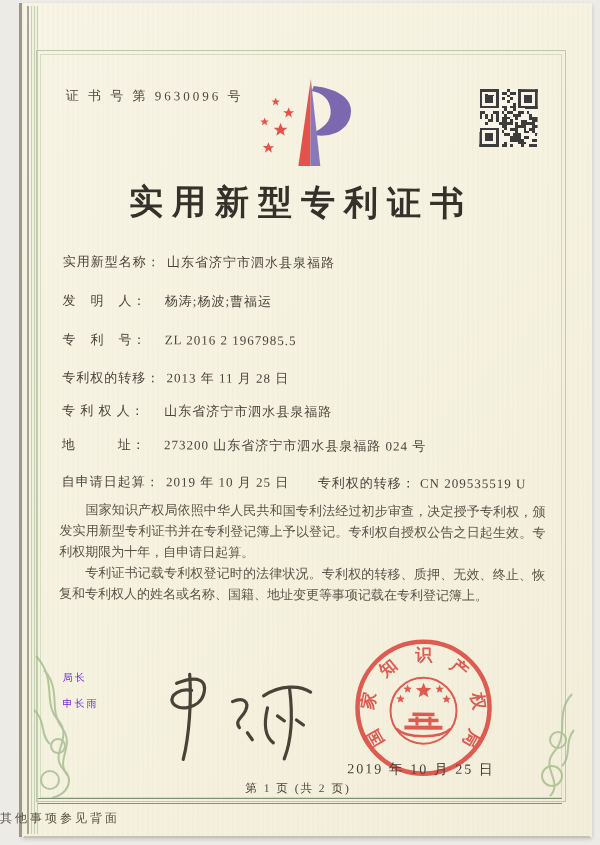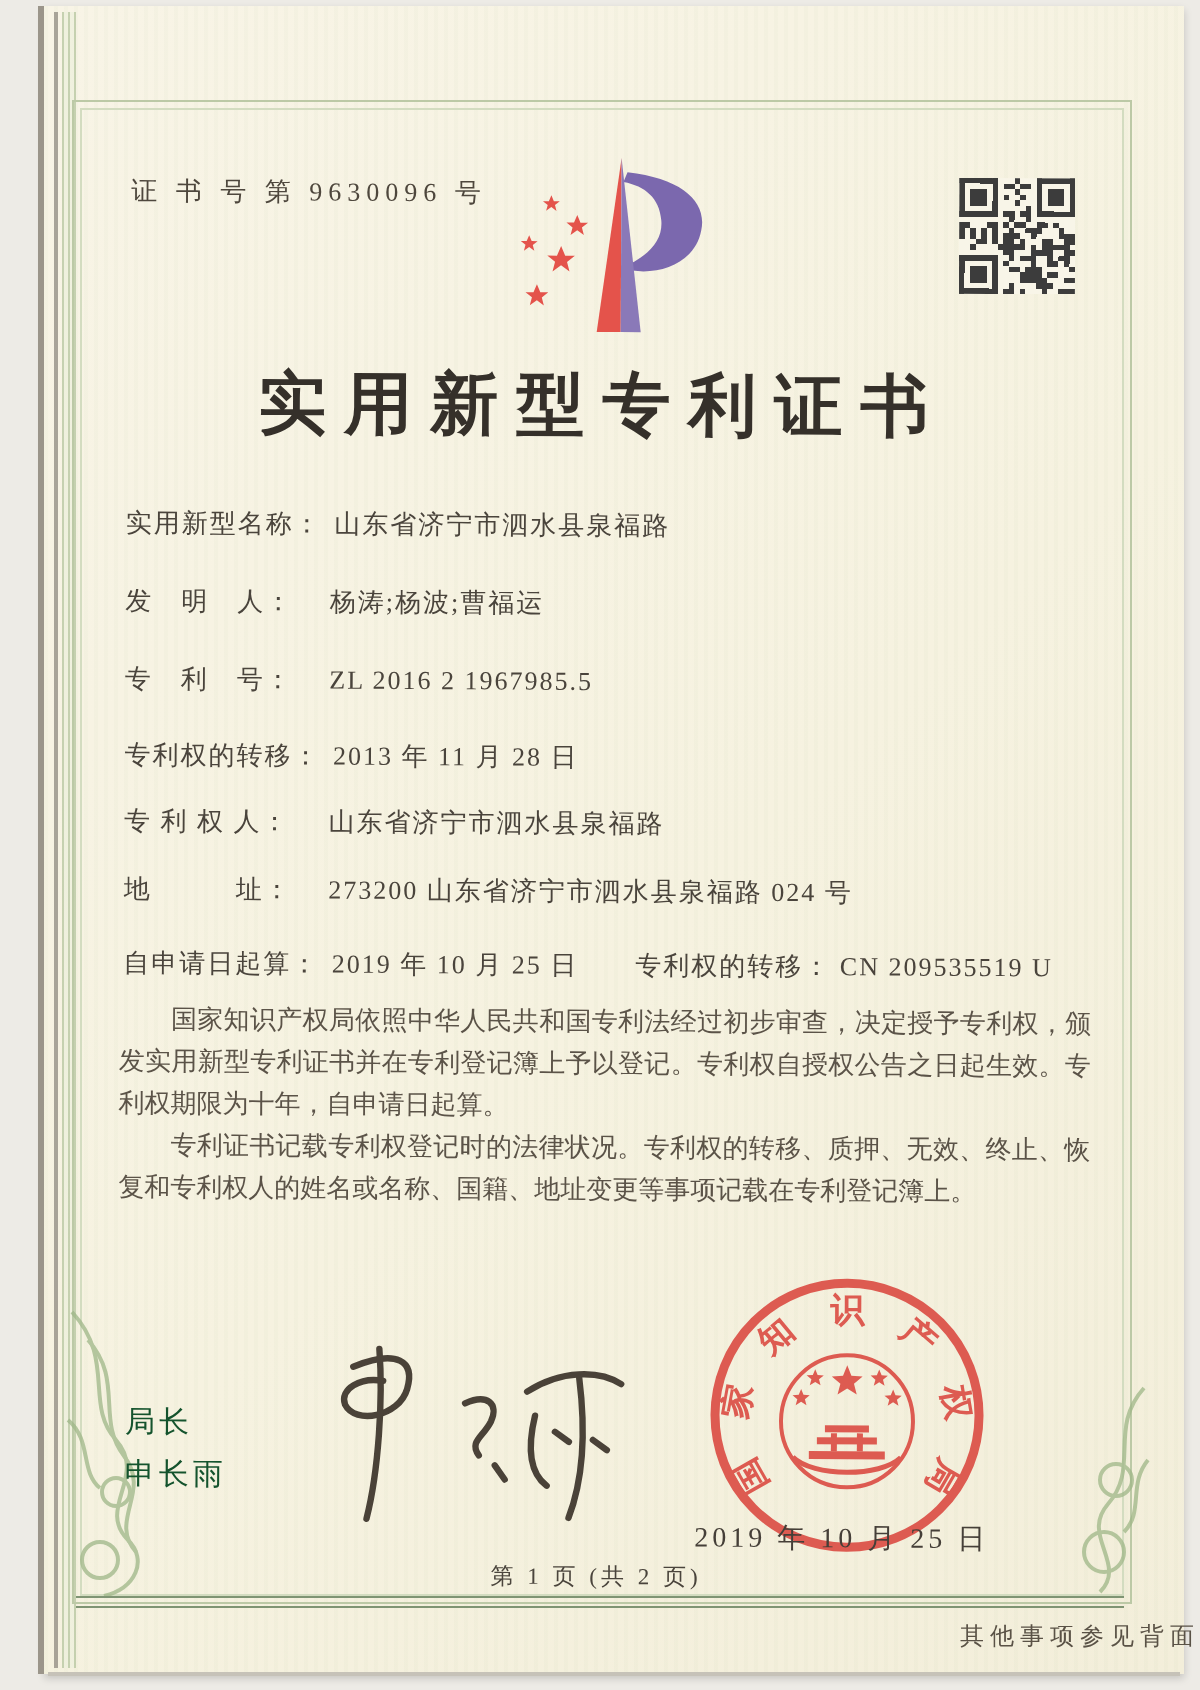--- a/index.html
+++ b/index.html
@@ -24,29 +24,29 @@
 
   .row{position:absolute;left:62px;font-size:13px;color:#4a443c;letter-spacing:1px;white-space:nowrap;}
   .row .lab{display:inline-block;min-width:96px;}
   .row .val{margin-left:2px;}
   .grant-no{position:absolute;left:318px;top:474px;font-size:13px;color:#4a443c;letter-spacing:1px;white-space:nowrap;}
 
   .paras{position:absolute;left:60px;top:500px;width:486px;font-size:13px;line-height:21px;
     color:#5b5348;text-align:justify;}
   .paras p{margin:0;text-indent:2em;}
 
-  .director{position:absolute;left:64px;top:700px;font-size:15px;color:#14532d;line-height:26px;letter-spacing:2px;}
+  .director{position:absolute;left:64px;top:666px;font-size:10px;color:#6d28d9;line-height:26px;letter-spacing:2px;}
   .sig{position:absolute;left:148px;top:668px;}
   .seal{position:absolute;left:350px;top:632px;opacity:.92;}
   .seal-date{position:absolute;left:349px;top:760px;font-size:14px;letter-spacing:2px;color:#453f38;}
   .page-info{position:absolute;left:0;top:781px;width:600px;text-align:center;font-size:11.5px;
     letter-spacing:2px;color:#4a443c;}
   .bottom-rule{position:absolute;left:38px;top:798px;width:524px;height:4px;
     border-top:1px solid #7f9473;border-bottom:1px solid #7f9473;}
-  .back-note{position:absolute;left:0;top:810px;width:600px;text-align:right;font-size:12px;
+  .back-note{position:absolute;left:0;top:810px;width:600px;text-align:left;font-size:12px;
     letter-spacing:3px;color:#5a5246;}
   .flourish{position:absolute;}
   svg{display:block;}
 </style>
 </head>
 <body>
 
 <div class="page">
   <div class="paper"></div>
   <div class="left-band"></div>

